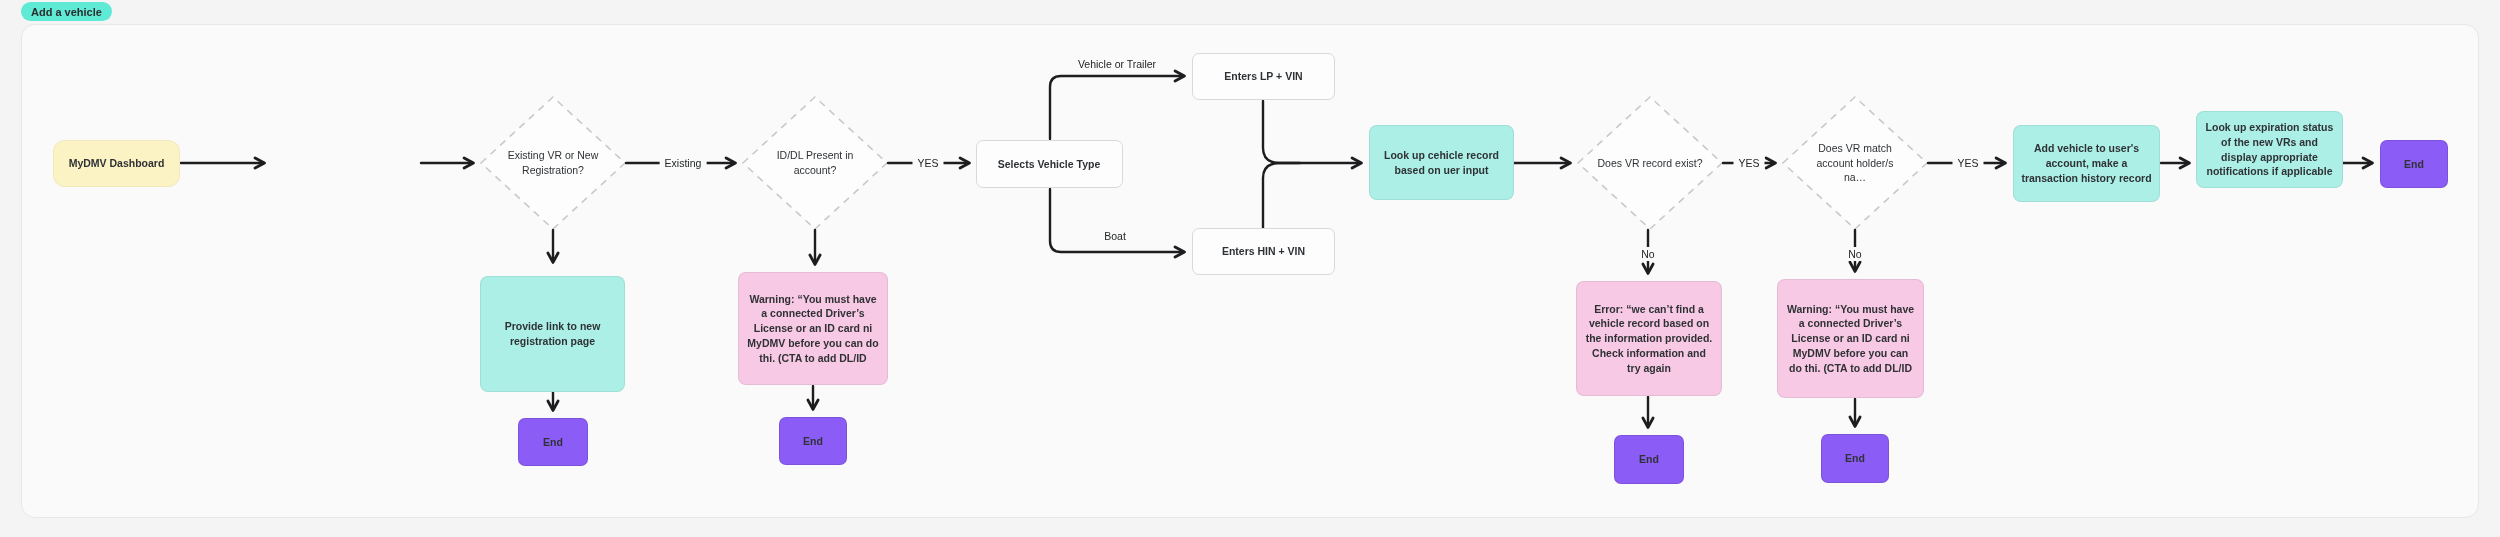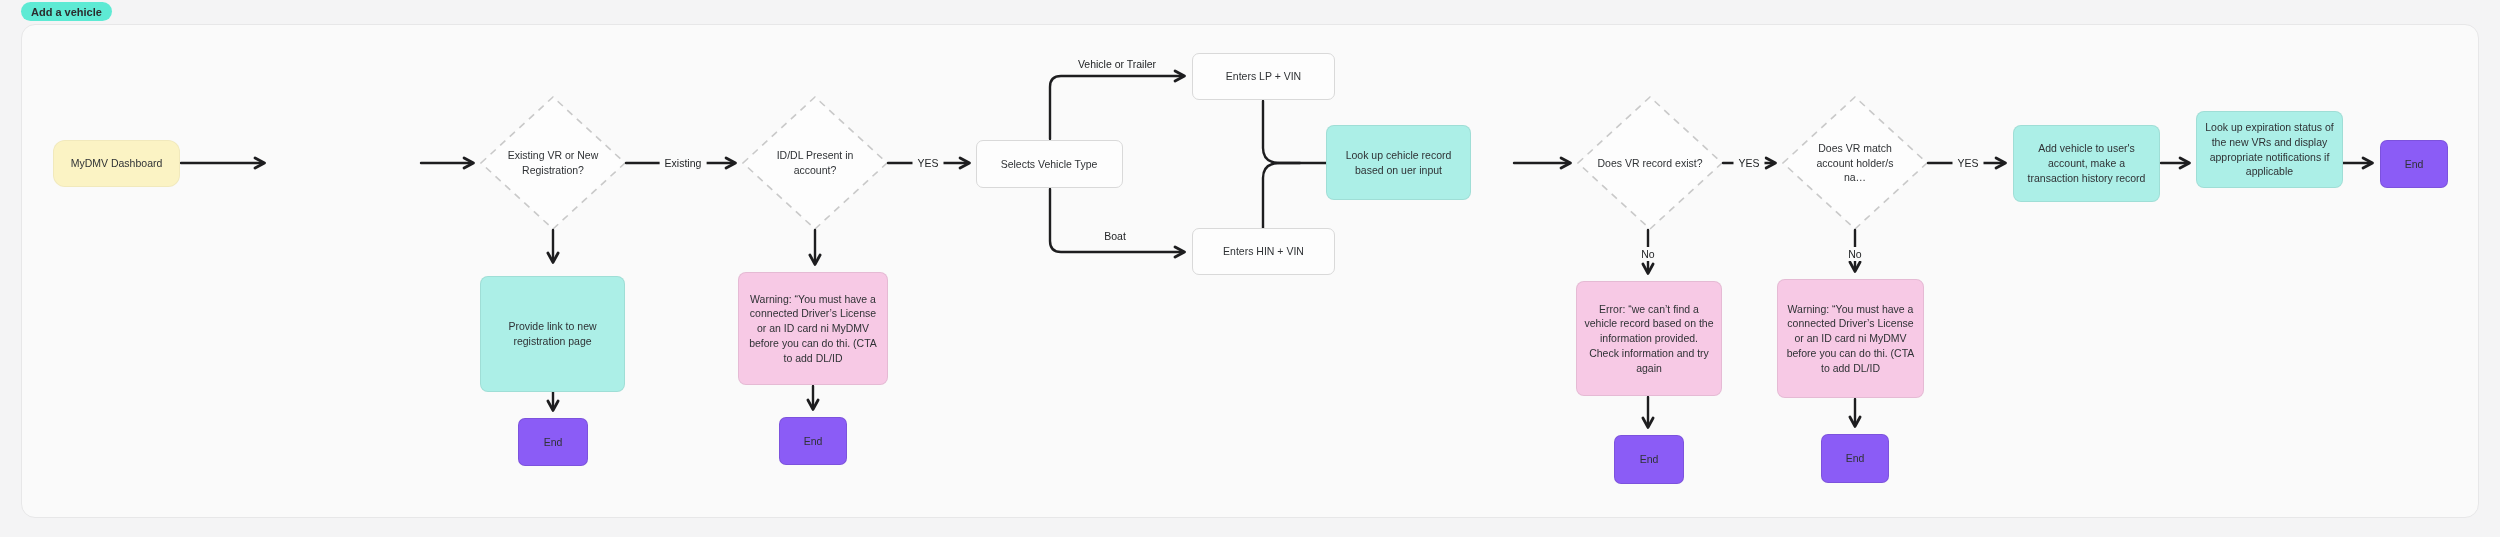--- a/index.html
+++ b/index.html
@@ -6,21 +6,21 @@
   .stage{position:relative;width:2500px;height:537px;overflow:hidden;
          font-family:"Liberation Sans","DejaVu Sans",sans-serif;color:#2f3235;}
   .section-badge{position:absolute;left:21px;top:2px;height:19px;padding:0 10px;
          background:#5eead4;border-radius:10px;display:flex;align-items:center;
          font-size:11px;font-weight:bold;color:#2c2c2e;z-index:3;}
   .canvas{position:absolute;left:21px;top:24px;width:2456px;height:492px;
          background:#fafafa;border:1px solid #e7e7e8;border-radius:14px;z-index:0;}
   svg.layer{position:absolute;left:0;top:0;z-index:1;}
   .node{position:absolute;display:flex;align-items:center;justify-content:center;
         text-align:center;font-size:10.5px;line-height:1.4;z-index:2;
-        box-sizing:border-box;padding:4px 7px;}
+        box-sizing:border-box;padding:4px 7px;font-weight:bold;}
   .process{background:#fdfdfd;border:1.5px solid #d9d9d9;border-radius:7px;}
   .yellow{background:#fbf3c4;border:1px solid rgba(0,0,0,0.04);border-radius:12px;}
   .teal{background:#acefe7;border:1.5px solid rgba(0,0,0,0.07);border-radius:8px;}
   .pink{background:#f7c9e5;border:1.5px solid rgba(0,0,0,0.07);border-radius:8px;}
   .endbox{background:#8b5cf6;border:1.5px solid rgba(0,0,0,0.10);border-radius:7px;}
   .diamond-label{position:absolute;display:flex;align-items:center;justify-content:center;
         text-align:center;font-size:10.5px;line-height:1.4;z-index:2;}
   .edge-label{position:absolute;transform:translate(-50%,-50%);background:#fafafa;
         padding:1px 5px;font-size:10.5px;color:#232527;z-index:2;white-space:nowrap;}
 </style>
@@ -74,21 +74,21 @@
 
   <div class="node yellow" style="left:53px;top:140px;width:127px;height:47px;">MyDMV Dashboard</div>
 
 
   <div class="node process" style="left:976px;top:140px;width:147px;height:48px;padding-left:6px;">Selects Vehicle Type</div>
 
   <div class="node process" style="left:1192px;top:53px;width:143px;height:47px;">Enters LP + VIN</div>
 
   <div class="node process" style="left:1192px;top:228px;width:143px;height:47px;">Enters HIN + VIN</div>
 
-  <div class="node teal" style="left:1326px;top:125px;width:145px;height:75px;">Look up cehicle record based on uer input</div>
+  <div class="node teal" style="left:1369px;top:125px;width:145px;height:75px;">Look up cehicle record based on uer input</div>
 
   <div class="node teal" style="left:2013px;top:125px;width:147px;height:77px;">Add vehicle to user's account, make a transaction history record</div>
 
   <div class="node teal" style="left:2196px;top:111px;width:147px;height:77px;padding:3px 5px;">Look up expiration status of the new VRs and display appropriate notifications if applicable</div>
 
   <div class="node endbox" style="left:2380px;top:140px;width:68px;height:48px;">End</div>
 
   <div class="node teal" style="left:480px;top:270px;width:145px;height:116px;margin-top:6px;">Provide link to new registration page</div>
 
   <div class="node endbox" style="left:518px;top:418px;width:70px;height:48px;">End</div>

